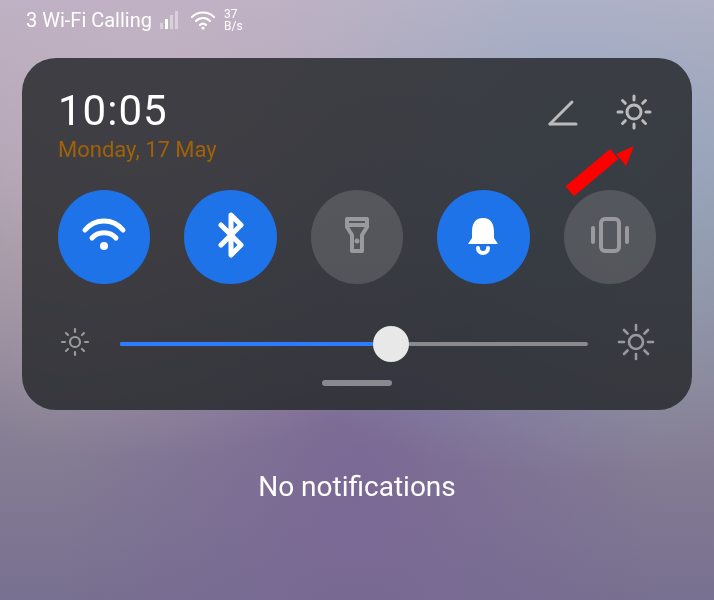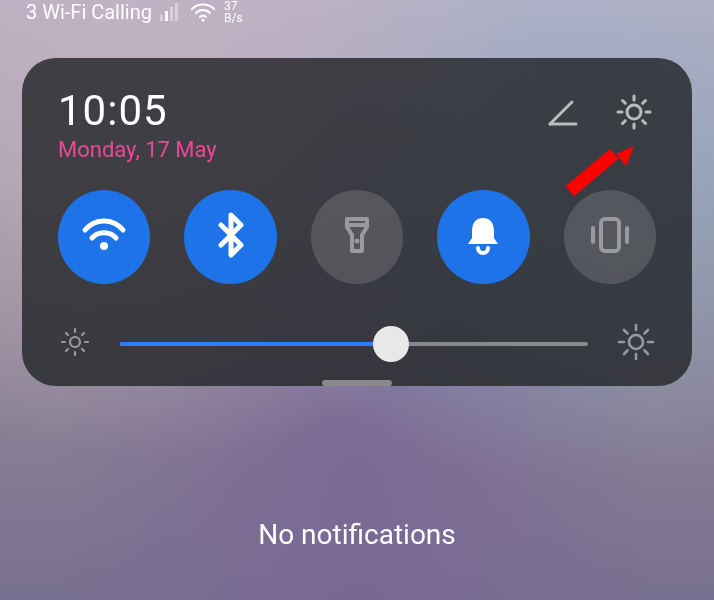--- a/index.html
+++ b/index.html
@@ -14,42 +14,42 @@
       background:
         radial-gradient(ellipse at 20% 20%, rgba(200,180,200,0.8) 0%, transparent 50%),
         radial-gradient(ellipse at 80% 30%, rgba(140,180,220,0.6) 0%, transparent 50%),
         radial-gradient(ellipse at 50% 80%, rgba(120,100,150,0.8) 0%, transparent 60%),
         linear-gradient(180deg, #b8b0c0 0%, #989098 40%, #787090 100%);
     }
     
     .status-bar {
       position: absolute; top: 0; left: 0; right: 0;
       height: 40px;
-      display: flex; align-items: flex-start; justify-content: space-between;
+      display: flex; align-items: center; justify-content: space-between;
       padding: 0 26px 0 26px;
       color: #fff; font-size: 20px; font-weight: 400;
     }
     .status-left, .status-right { display: flex; align-items: center; gap: 8px; }
     .status-left .net-speed { line-height: 1; font-size: 12px; text-align: left; }
     .status-left .wifi-icon, .status-left .signal-icon { display: inline-flex; }
     .status-right svg { display: block; }
     .battery { display: inline-flex; align-items: center; }
     
     .panel {
       position: absolute; top: 58px; left: 22px; right: 22px;
       background: rgba(40,42,46,0.85);
       border-radius: 34px;
-      padding: 28px 36px 0 36px;
+      padding: 28px 36px 24px 36px;
       color: #fff;
     }
     .panel-header {
       display: flex; justify-content: space-between; align-items: flex-start;
     }
     .clock .time { font-size: 42px; font-weight: 400; letter-spacing: 1px; }
-    .clock .date { font-size: 22px; color: #ec4899; margin-top: 2px; }
+    .clock .date { font-size: 22px; color: #a16207; margin-top: 2px; }
     .header-icons { display: flex; gap: 28px; margin-top: 6px; position: relative; }
     .header-icons .icon-btn { width: 44px; height: 44px; display: flex; align-items: center; justify-content: center; cursor: pointer; }
     .arrow {
       position: absolute;
       right: 28px; top: 26px;
       pointer-events: none;
     }
     
     .toggles {
       display: flex; gap: 34px; justify-content: center;
@@ -72,21 +72,21 @@
     .track { position: absolute; left: 0; right: 0; height: 4px; background: #8a8a8e; border-radius: 2px; }
     .fill { position: absolute; left: 0; height: 4px; background: #2b7cff; border-radius: 2px; }
     .thumb { position: absolute; width: 36px; height: 36px; background: #e8e8e8; border-radius: 50%; transform: translateX(-50%); cursor: grab; }
     .handle {
       width: 70px; height: 6px; background: #8a8a8e; border-radius: 3px;
       margin: 14px auto 0 auto;
     }
     
     .no-notif {
       position: absolute; left: 0; right: 0; top: 470px;
-      text-align: center; color: #fff; font-size: 28px; font-weight: 400; margin-top: 48px;
+      text-align: center; color: #fff; font-size: 28px; font-weight: 400;
     }
   </style>
 </head>
 <body>
 <div class="bg"></div>
 
 <div class="status-bar">
   <div class="status-left">
     <span>3 Wi-Fi Calling</span>
     <span class="signal-icon">

